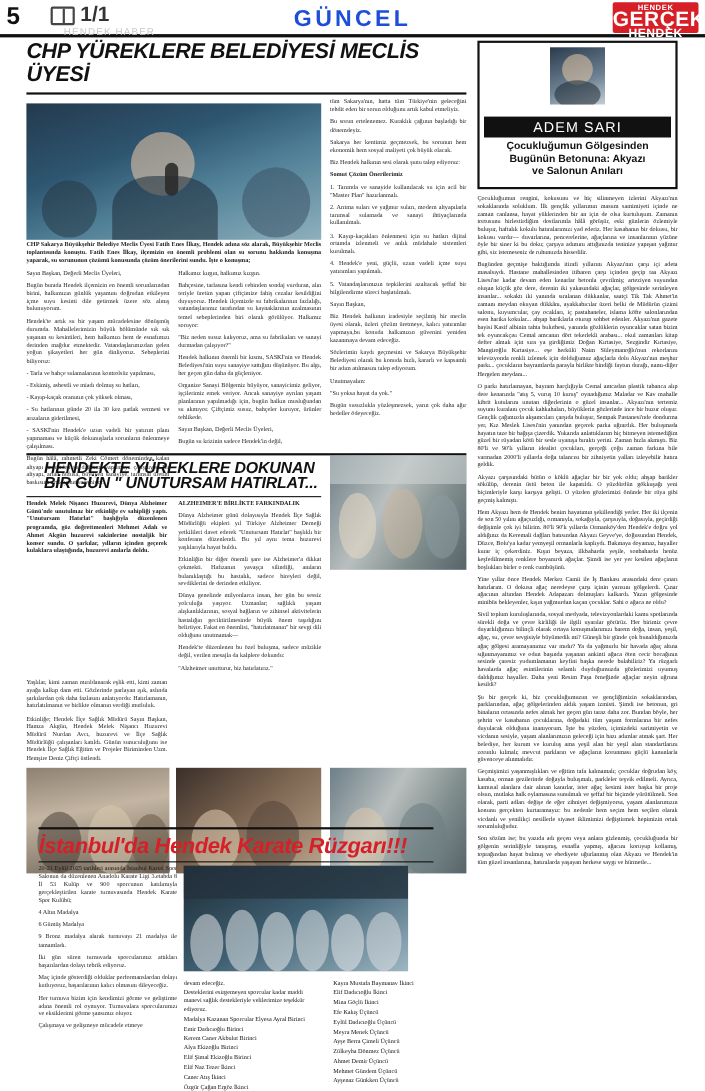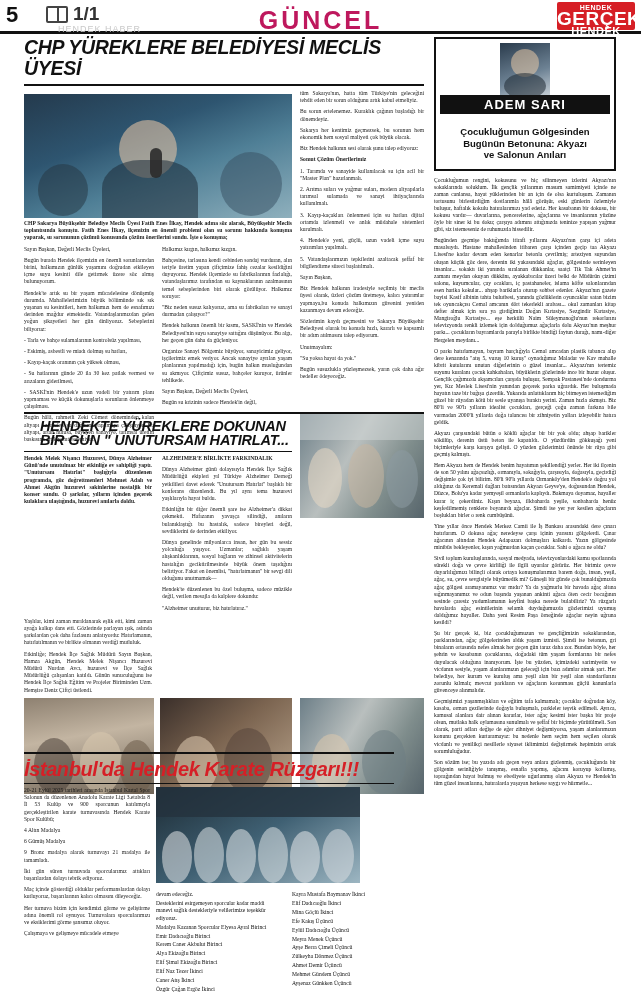--- a/index.html
+++ b/index.html
@@ -35,21 +35,21 @@
     width:22px; height:17px; border:2px solid #444; border-radius:2px;
     position:relative; display:inline-block;
   }
   .pagecount .bookicon:after{
     content:""; position:absolute; left:50%; top:0; width:2px; height:13px; background:#444;
   }
   .section-title {
     position:absolute; left:0; right:0; top:6px;
     text-align:center;
     font-family:"Liberation Sans", sans-serif;
-    font-size:25px; font-weight:bold; letter-spacing:3px; color:#be185d;
+    font-size:21px; font-weight:bold; letter-spacing:3px; color:#1d4ed8;
   }
   .masthead {
     position:absolute; right:6px; top:2px;
     width:78px; height:28px;
     background:#d61f26; color:#fff;
     font-family:"Liberation Sans", sans-serif;
     text-align:center;
     border-radius:2px;
     padding-top:2px;
   }
@@ -116,27 +116,27 @@
     border:2px solid #111; padding:4px; width:182px;
   }
   .col-photo{
     width:50px; height:52px; margin:0 auto; display:block;
     background:linear-gradient(160deg,#2a3b4c,#6d8294 60%,#c4cdd4);
     position:relative; overflow:hidden;
   }
   .col-namebar{
     background:#111; color:#fff; text-align:center;
     font-family:"Liberation Sans", sans-serif;
-    font-weight:bold; font-size:13px; letter-spacing:1px;
-    padding:2px 0; margin-top:0;
+    font-weight:normal; font-size:13px; letter-spacing:1px;
+    padding:2px 0; margin-top:11px;
   }
   .col-title{
     text-align:center; font-family:"Liberation Sans", sans-serif;
     font-weight:bold; font-size:9.5px; line-height:11.5px;
-    margin:12px 2px 4px 2px; color:#111;
+    margin:2px 2px 4px 2px; color:#111;
   }
   .col-body{ font-size:5.6px; line-height:7.1px; text-align:justify; }
   .col-body p{ margin:0 0 4px 0; }
 
   
   .mini-list { font-size:5.6px; line-height:7.4px; }
   .mini-list div{ margin-bottom:1.5px; }
 </style>
 </head>
 <body>
@@ -267,21 +267,21 @@
           <div class="ph-blob" style="left:14px;top:38px;width:44px;height:58px;background:#e2cdb4;"></div>
           <div class="ph-blob" style="left:64px;top:30px;width:48px;height:66px;background:#55443a;"></div>
         </div>
         <div class="photo ph-grad2" style="position:absolute; left:276px; top:0; width:124px; height:96px;">
           <div class="ph-blob" style="left:12px;top:36px;width:40px;height:60px;background:#dcc8ad;"></div>
           <div class="ph-blob" style="left:62px;top:32px;width:44px;height:64px;background:#6e7d84;"></div>
         </div>
       </div>
     </div>
 
-    <div style="position:absolute; left:24px; top:712px; width:370px;">
+    <div style="position:absolute; left:24px; top:712px; width:370px;padding-left:11px;">
       <div class="rule-thick"></div>
       <div class="s3-head">İstanbul'da Hendek Karate Rüzgarı!!!</div>
       <div class="rule-thin"></div>
 
       <div style="position:relative; width:400px; margin-top:3px;">
 
         <div class="body-text" style="position:absolute; left:0; top:0; width:126px;">
           <p>20-21 Eylül 2025 tarihleri arasında İstanbul Kartal Spor Salonun da düzenlenen Anadolu Karate Ligi 3.etabda  8 İl 53 Kulüp ve 900 sporcunun katılımıyla gerçekleştirilen karate turnuvasında Hendek Karate Spor Kulübü;</p>
           <p>4 Altın Madalya</p>
           <p>6 Gümüş Madalya</p>

